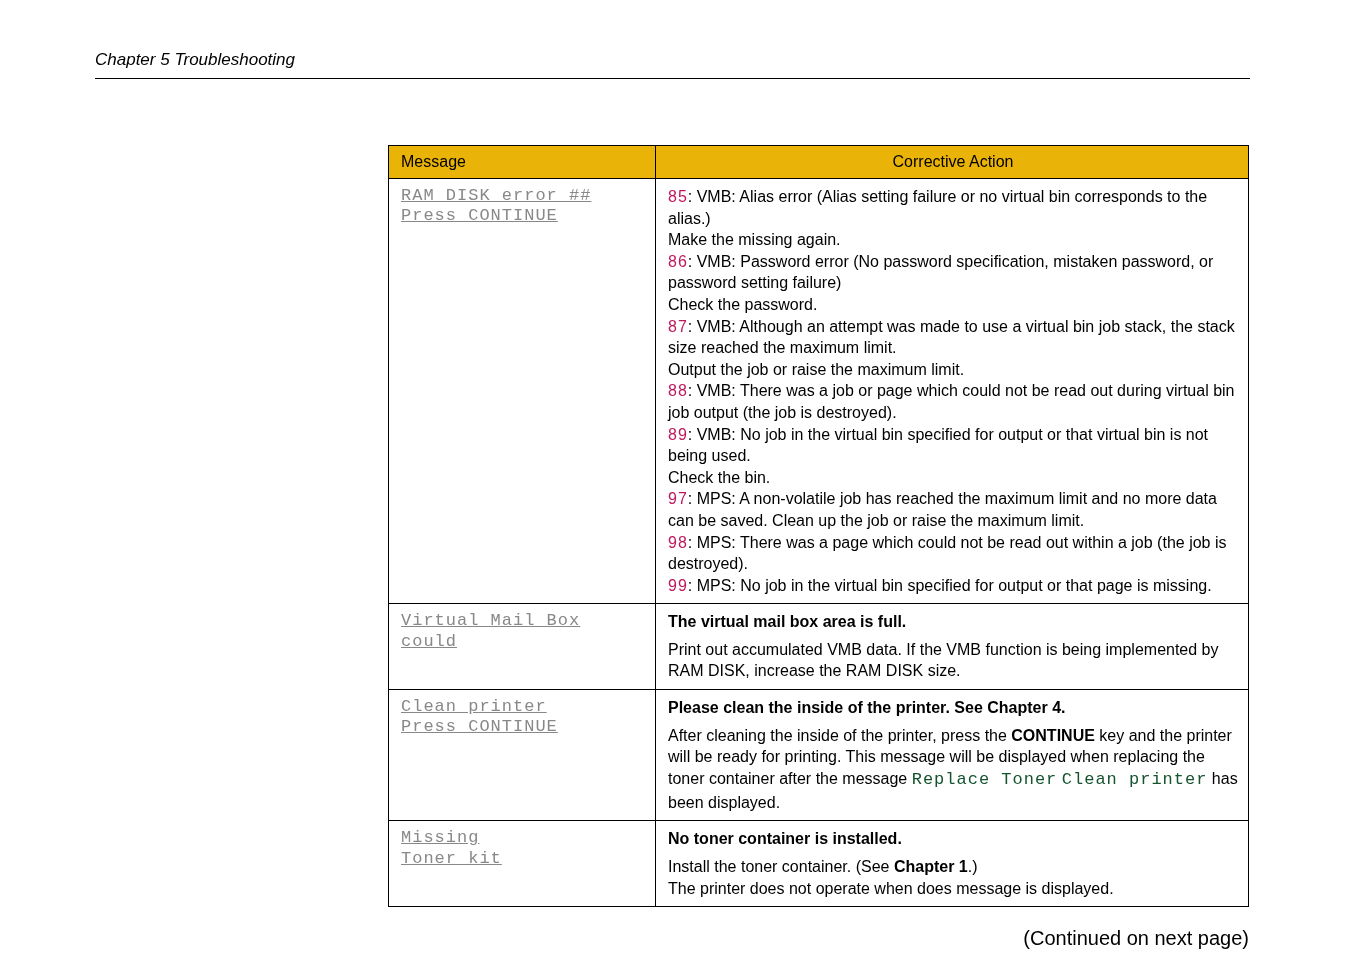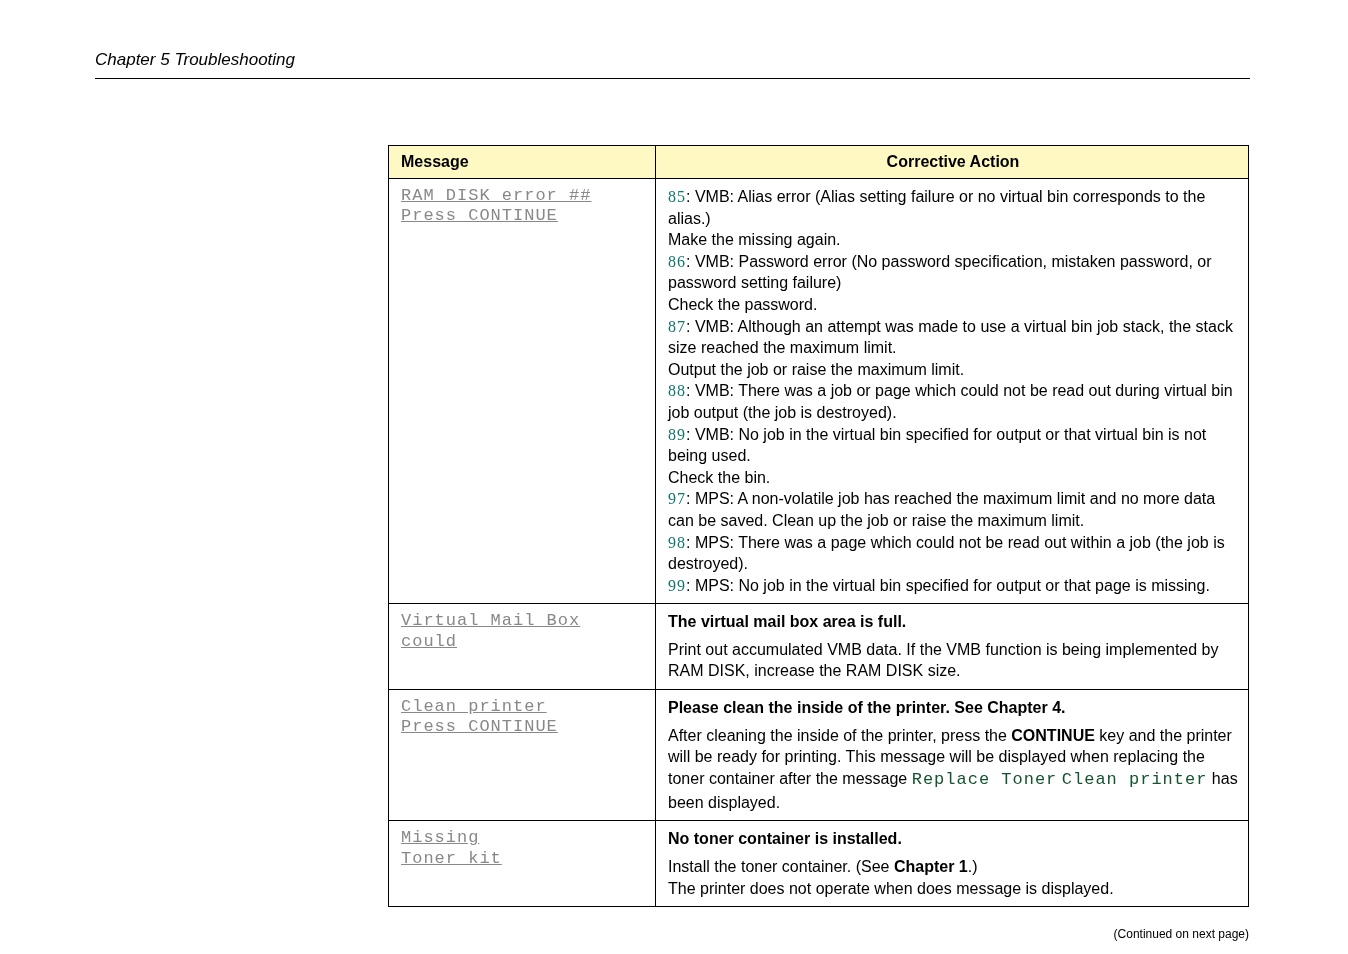--- a/index.html
+++ b/index.html
@@ -46,22 +46,22 @@
   }
 
   .content-table th, .content-table td {
     border: 1px solid #000000;
     padding: 7px 10px 7px 12px;
     vertical-align: top;
     text-align: left;
   }
 
   .content-table th {
-    background: #fef9c3;
-    font-weight: bold;
+    background: #eab308;
+    font-weight: normal;
   }
 
   .content-table th.col-msg {
     width: 244px;
   }
 
   .content-table th.col-action {
     text-align: center;
   }
 
@@ -75,39 +75,39 @@
   }
 
   .lcd-inline {
     font-family: "Courier New", Courier, monospace;
     letter-spacing: 1px;
     color: #14532d;
     font-size: 17px;
   }
 
   .code-num {
-    font-family: Liberation Serif, serif;
+    font-family: Liberation Sans, sans-serif;
     letter-spacing: 1px;
-    color: #0f766e;
+    color: #be185d;
     margin-top: 35px;
   }
 
   .action-cell {
     line-height: 1.35;
   }
 
   .bold {
     font-weight: bold;
     text-align: center;
   }
 
   .continued {
     position: absolute;
     right: 99px;
-    font-size: 12px;
+    font-size: 20px;
     text-align: center;
   }
 
   .spacer {
     display: block;
     height: 6px;
   }
 </style>
 </head>
 <body>

